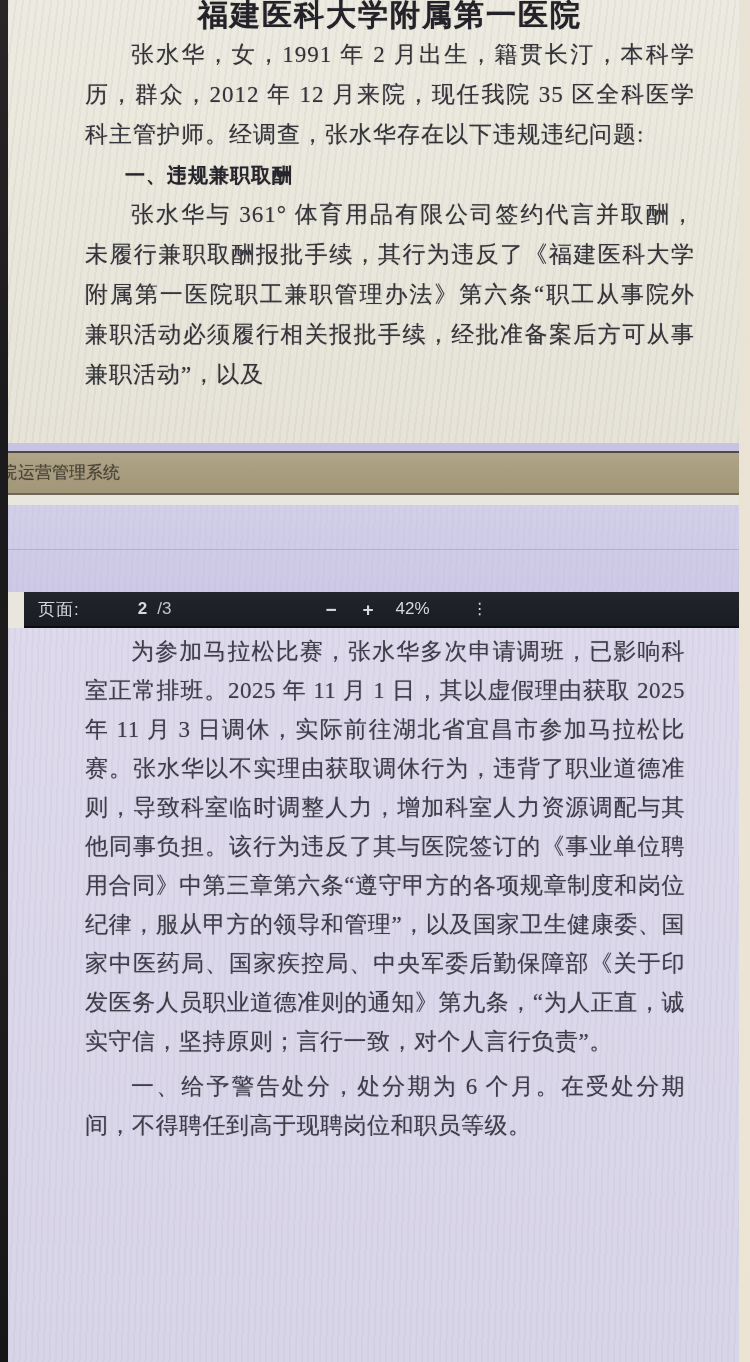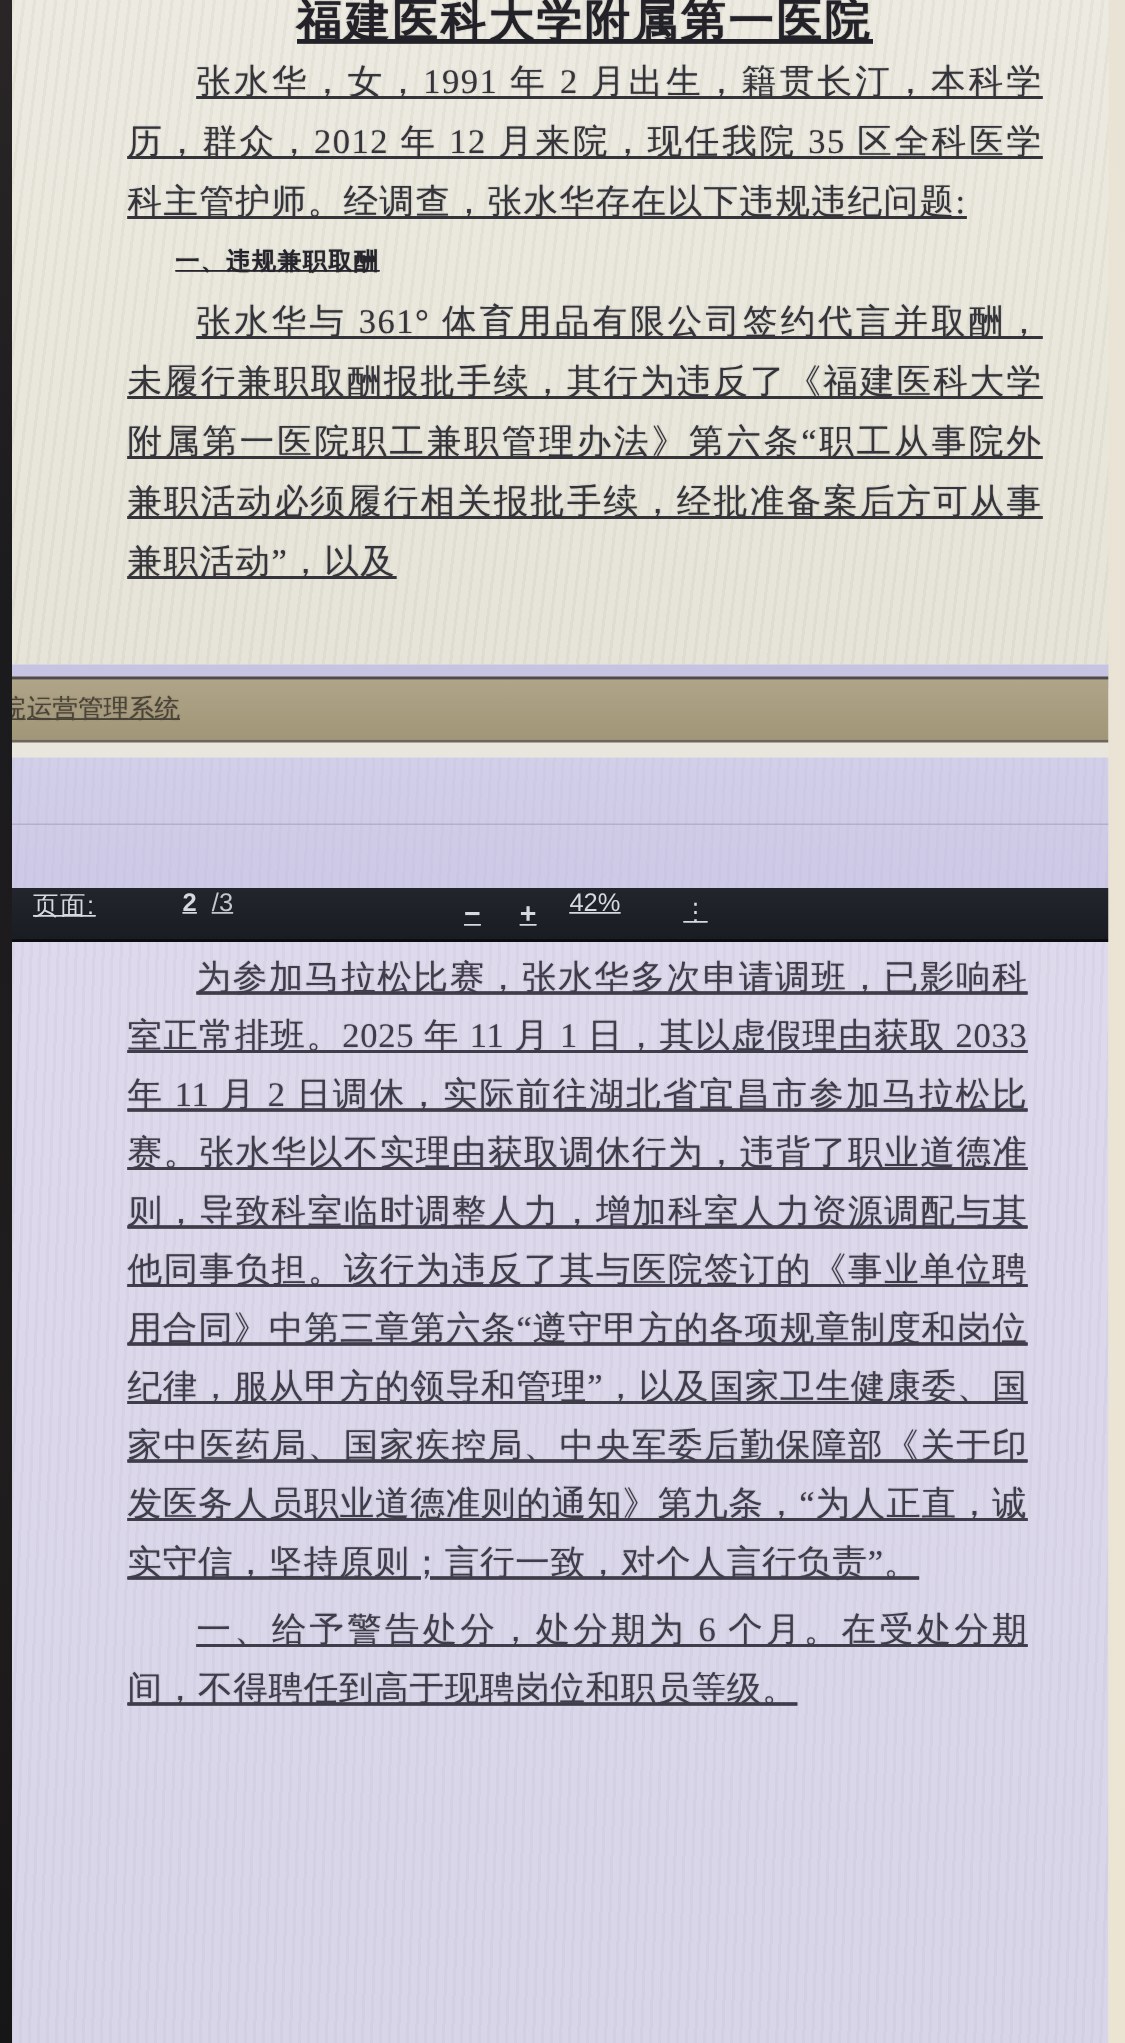--- a/index.html
+++ b/index.html
@@ -1,15 +1,15 @@
 <!DOCTYPE html>
 <html><head>
 <meta charset="utf-8">
 <style>
-  * { margin:0; padding:0; box-sizing:border-box;text-decoration:underline; }
+  * { margin:0; padding:0; box-sizing:border-box; }
   html,body { background:#888; }
   body { font-family:"Liberation Serif","DejaVu Serif",serif; }
   .screen{
     position:relative; width:750px; height:1362px; margin:0 auto;
     overflow:hidden; background:#e9e7dd;
   }
   
   .edge-left{ position:absolute; left:0; top:0; width:8px; height:100%;
     background:linear-gradient(#2a2628,#1b1a1c 30%,#201d1e 70%,#171617); z-index:40; }
   .edge-right{ position:absolute; right:0; top:0; width:11px; height:100%;
@@ -25,21 +25,21 @@
   }
   .doc-top .title{ text-align:center; font-weight:bold; color:#232228;
     font-size:30px; line-height:40px; letter-spacing:2px; margin-top:-5px;
     text-shadow:0 0 1px rgba(30,30,40,.55); }
   .doc-top p, .doc-top h3{
     font-size:23px; line-height:40px; letter-spacing:1px; text-align:justify;
     text-shadow:0 0 1px rgba(40,40,50,.45);
   }
   .doc-top .salutation{ margin-top:32px; }
   .doc-top .indent{ text-indent:2em; }
-  .doc-top h3{ font-weight:bold; color:#26252b; text-indent:2em; font-size:16px; }
+  .doc-top h3{ font-weight:bold; color:#26252b; text-indent:2em; font-size:20px; }
 
   
   .strip-lav-top{ position:absolute; top:443px; left:8px; right:0; height:16px;
     background:#c7c3e3; z-index:2; }
   .sys-bar{
     position:absolute; top:451px; left:8px; right:11px; height:44px;
     background:linear-gradient(#b0a489,#a29678);
     border-top:2px solid #4e4a44; border-bottom:2px solid #6e6759;
     color:#4a4438; font-family:"Liberation Sans","DejaVu Sans",sans-serif;
     font-size:17px; line-height:40px; z-index:2; overflow:hidden;
@@ -49,24 +49,24 @@
   .sys-bar .clip i{ font-style:normal; display:inline-block; margin-left:-8px; }
   .strip-lav-mid{ position:absolute; top:505px; left:8px; right:11px; height:87px;
     background:
       repeating-linear-gradient(93deg, rgba(150,145,180,.06) 0 2px, transparent 2px 6px),
       linear-gradient(#d2cfe9,#cdc9e6); z-index:2; }
   .strip-lav-mid .hairline{ position:absolute; top:44px; left:0; right:0; height:1px;
     background:#b4b0cc; }
 
   
   .toolbar{
-    position:absolute; top:592px; left:8px; right:11px; height:36px;
+    position:absolute; top:592px; left:24px; right:11px; height:36px;
     background:linear-gradient(#22252c,#191c22);
     color:#d6d9de; font-family:"Liberation Sans","DejaVu Sans",sans-serif;
-    display:flex; font-size:17px; z-index:3;
+    display:flex; align-items:center; font-size:17px; z-index:3;
     border-bottom:2px solid #0c0d10;
   }
   .toolbar .page-label{ margin-left:14px; letter-spacing:1px; }
   .toolbar .page-current{ margin-left:58px; font-weight:bold; }
   .toolbar .page-total{ margin-left:10px; color:#c3c6cc; }
   .toolbar .btn{ background:none; border:none; color:#d6d9de; font-size:19px;
     cursor:pointer; font-family:inherit; line-height:1; padding:2px 6px; }
   .toolbar .zoom-out{ margin-left:148px; font-weight:bold; }
   .toolbar .zoom-in{ margin-left:14px; font-weight:bold; }
   .toolbar .zoom-level{ margin-left:16px; }
@@ -112,21 +112,21 @@
     <span class="page-label">页面:</span>
     <span class="page-current">2</span>
     <span class="page-total">/3</span>
     <button class="btn zoom-out">−</button>
     <button class="btn zoom-in">+</button>
     <span class="zoom-level">42%</span>
     <button class="btn more">⋮</button>
   </div>
 
   <section class="doc-bottom">
-    <p>为参加马拉松比赛，张水华多次申请调班，已影响科室正常排班。2025 年 11 月 1 日，其以虚假理由获取 2033 年 11 月 2 日调休，实际前往湖北省宜昌市参加马拉松比赛。张水华以不实理由获取调休行为，违背了职业道德准则，导致科室临时调整人力，增加科室人力资源调配与其他同事负担。该行为违反了其与医院签订的《事业单位聘用合同》中第三章第六条“遵守甲方的各项规章制度和岗位纪律，服从甲方的领导和管理”，以及国家卫生健康委、国家中医药局、国家疾控局、中央军委后勤保障部《关于印发医务人员职业道德准则的通知》第九条，“为人正直，诚实守信，坚持原则；言行一致，对个人言行负责”。</p>
+    <p>为参加马拉松比赛，张水华多次申请调班，已影响科室正常排班。2025 年 11 月 1 日，其以虚假理由获取 2025 年 11 月 3 日调休，实际前往湖北省宜昌市参加马拉松比赛。张水华以不实理由获取调休行为，违背了职业道德准则，导致科室临时调整人力，增加科室人力资源调配与其他同事负担。该行为违反了其与医院签订的《事业单位聘用合同》中第三章第六条“遵守甲方的各项规章制度和岗位纪律，服从甲方的领导和管理”，以及国家卫生健康委、国家中医药局、国家疾控局、中央军委后勤保障部《关于印发医务人员职业道德准则的通知》第九条，“为人正直，诚实守信，坚持原则；言行一致，对个人言行负责”。</p>
     <p>一、给予警告处分，处分期为 6 个月。在受处分期间，不得聘任到高于现聘岗位和职员等级。</p>
 
   </section>
 
   <div class="edge-left"></div>
   <div class="edge-right"></div>
 
 </div>
 
 </body></html>

